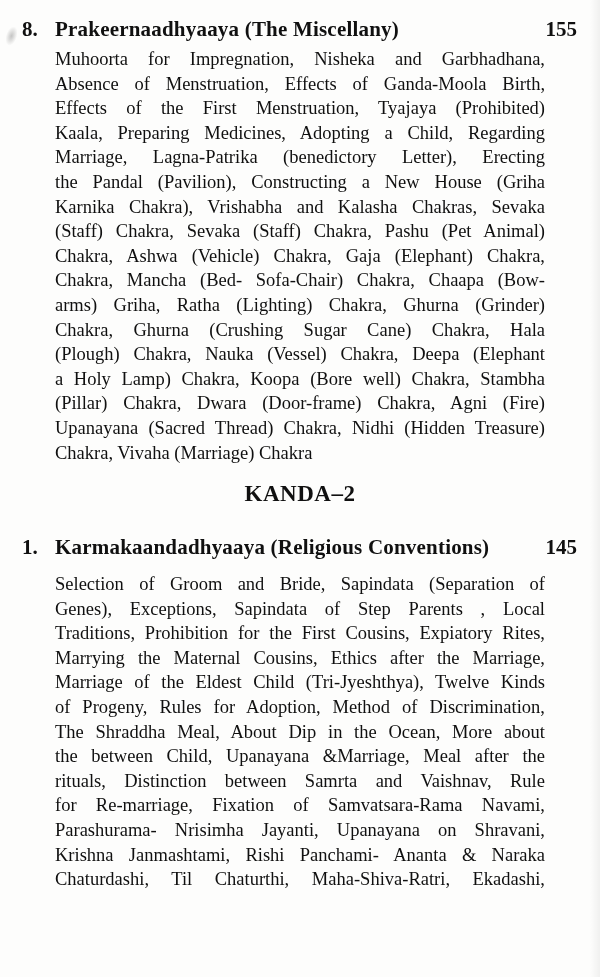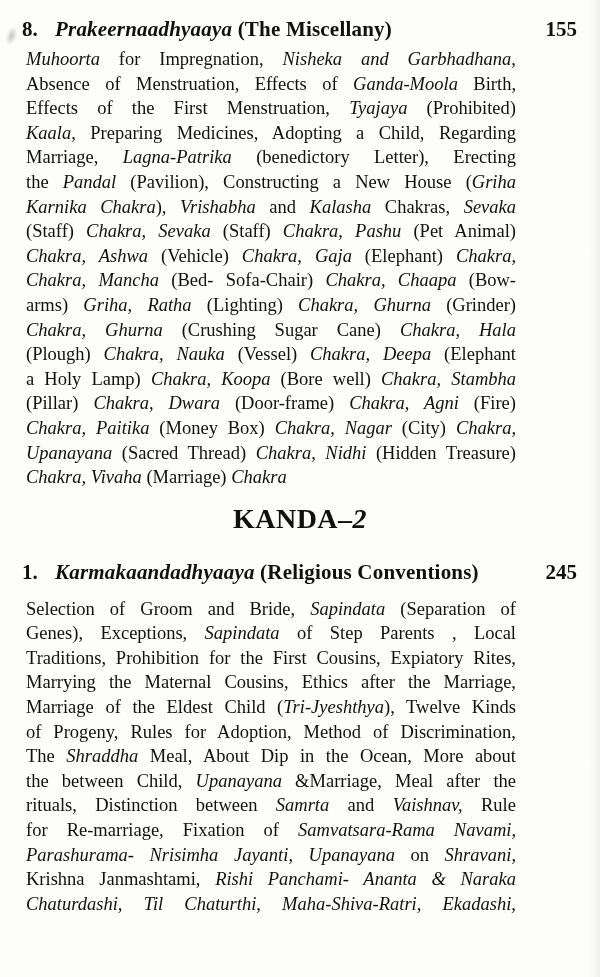--- a/index.html
+++ b/index.html
@@ -48,40 +48,39 @@
   }
   .entry-title {
     flex: 1 1 auto;
     letter-spacing: 0.2px;
   }
   .entry-page {
     margin-left: auto;
     text-align: right;
   }
   .entry-body {
-    margin-left: 26px;
+    margin-left: 55px;
     width: 490px;
     font-size: 18.5px;
     margin-top: 5px;
   }
   .entry-body .line {
     line-height: 24.6px;
     text-align: justify;
     text-align-last: justify;
   }
   .entry-body .line-end {
     text-align-last: left;
   }
   .it {
-    font-style: italic;
   }
   .kanda {
     margin: 15px 0 26px 0;
     text-align: center;
-    font-size: 28px;
+    font-size: 23px;
     font-weight: 700;
     line-height: 28px;
     letter-spacing: 0.5px;
   }
   .entry-body.second {
     margin-top: 12px;
   }
 </style>
 </head>
 <body>
@@ -104,33 +103,32 @@
         <div class="line"><span>the </span><span class="it">Pandal</span><span> (Pavilion), Constructing a New House (</span><span class="it">Griha</span></div>
         <div class="line"><span class="it">Karnika Chakra</span><span>), </span><span class="it">Vrishabha</span><span> and </span><span class="it">Kalasha</span><span> Chakras, </span><span class="it">Sevaka</span></div>
         <div class="line"><span>(Staff) </span><span class="it">Chakra, Sevaka</span><span> (Staff) </span><span class="it">Chakra, Pashu</span><span> (Pet Animal)</span></div>
         <div class="line"><span class="it">Chakra, Ashwa</span><span> (Vehicle) </span><span class="it">Chakra, Gaja</span><span> (Elephant) </span><span class="it">Chakra,</span></div>
         <div class="line"><span class="it">Chakra, Mancha</span><span> (Bed- Sofa-Chair) </span><span class="it">Chakra, Chaapa</span><span> (Bow-</span></div>
         <div class="line"><span>arms) </span><span class="it">Griha, Ratha</span><span> (Lighting) </span><span class="it">Chakra, Ghurna</span><span> (Grinder)</span></div>
         <div class="line"><span class="it">Chakra, Ghurna</span><span> (Crushing Sugar Cane) </span><span class="it">Chakra, Hala</span></div>
         <div class="line"><span>(Plough) </span><span class="it">Chakra, Nauka</span><span> (Vessel) </span><span class="it">Chakra, Deepa</span><span> (Elephant</span></div>
         <div class="line"><span>a Holy Lamp) </span><span class="it">Chakra, Koopa</span><span> (Bore well) </span><span class="it">Chakra, Stambha</span></div>
         <div class="line"><span>(Pillar) </span><span class="it">Chakra, Dwara</span><span> (Door-frame) </span><span class="it">Chakra, Agni</span><span> (Fire)</span></div>
-        <div class="line"><span class="it">Chakra, Paitika</span><span> (Money Box) </span><span class="it">Chakra, Nagar</span><span> (City) </span><span class="it">Chakra,</span></div>
         <div class="line"><span class="it">Upanayana</span><span> (Sacred Thread) </span><span class="it">Chakra, Nidhi</span><span> (Hidden Treasure)</span></div>
         <div class="line line-end"><span class="it">Chakra, Vivaha</span><span> (Marriage) </span><span class="it">Chakra</span></div>
       </div>
   </section>
 
   <h2 class="kanda"><span>KANDA–</span><span class="it">2</span></h2>
 
   <section class="entry">
     <div class="entry-header">
       <span class="entry-num">1.</span>
       <span class="entry-title"><span class="it">Karmakaandadhyaaya</span><span> (Religious Conventions)</span></span>
-      <span class="entry-page">245</span>
+      <span class="entry-page">145</span>
     </div>
     <div class="entry-body second">
         <div class="line"><span>Selection of Groom and Bride, </span><span class="it">Sapindata</span><span> (Separation of</span></div>
         <div class="line"><span>Genes), Exceptions, </span><span class="it">Sapindata</span><span> of Step Parents , Local</span></div>
         <div class="line"><span>Traditions, Prohibition for the First Cousins, Expiatory Rites,</span></div>
         <div class="line"><span>Marrying the Maternal Cousins, Ethics after the Marriage,</span></div>
         <div class="line"><span>Marriage of the Eldest Child (</span><span class="it">Tri-Jyeshthya</span><span>), Twelve Kinds</span></div>
         <div class="line"><span>of Progeny, Rules for Adoption, Method of Discrimination,</span></div>
         <div class="line"><span>The </span><span class="it">Shraddha</span><span> Meal, About Dip in the Ocean, More about</span></div>
         <div class="line"><span>the between Child, </span><span class="it">Upanayana</span><span> &amp;Marriage, Meal after the</span></div>

